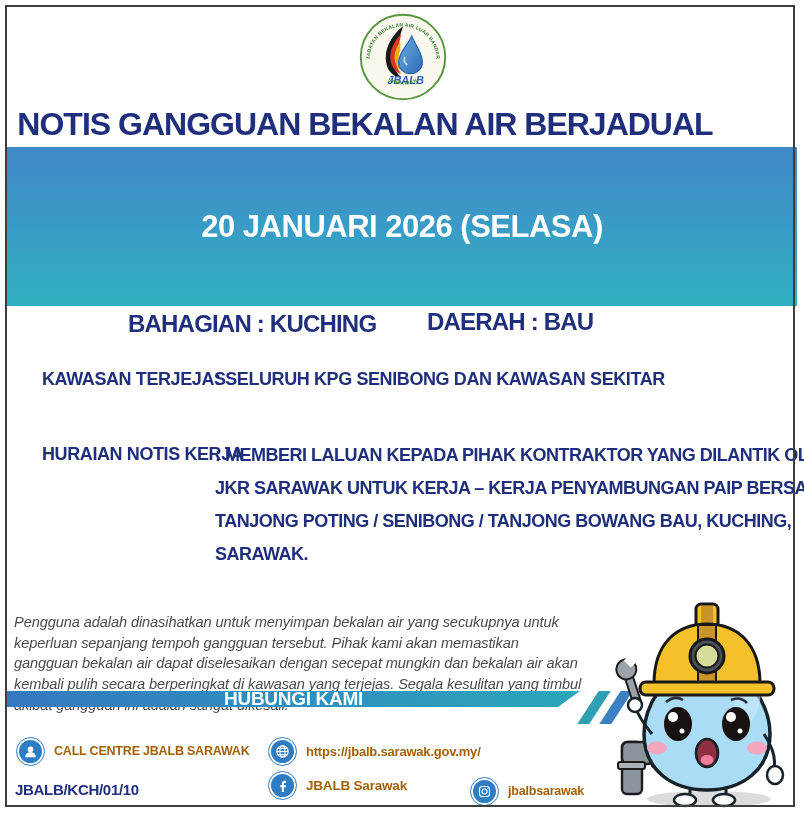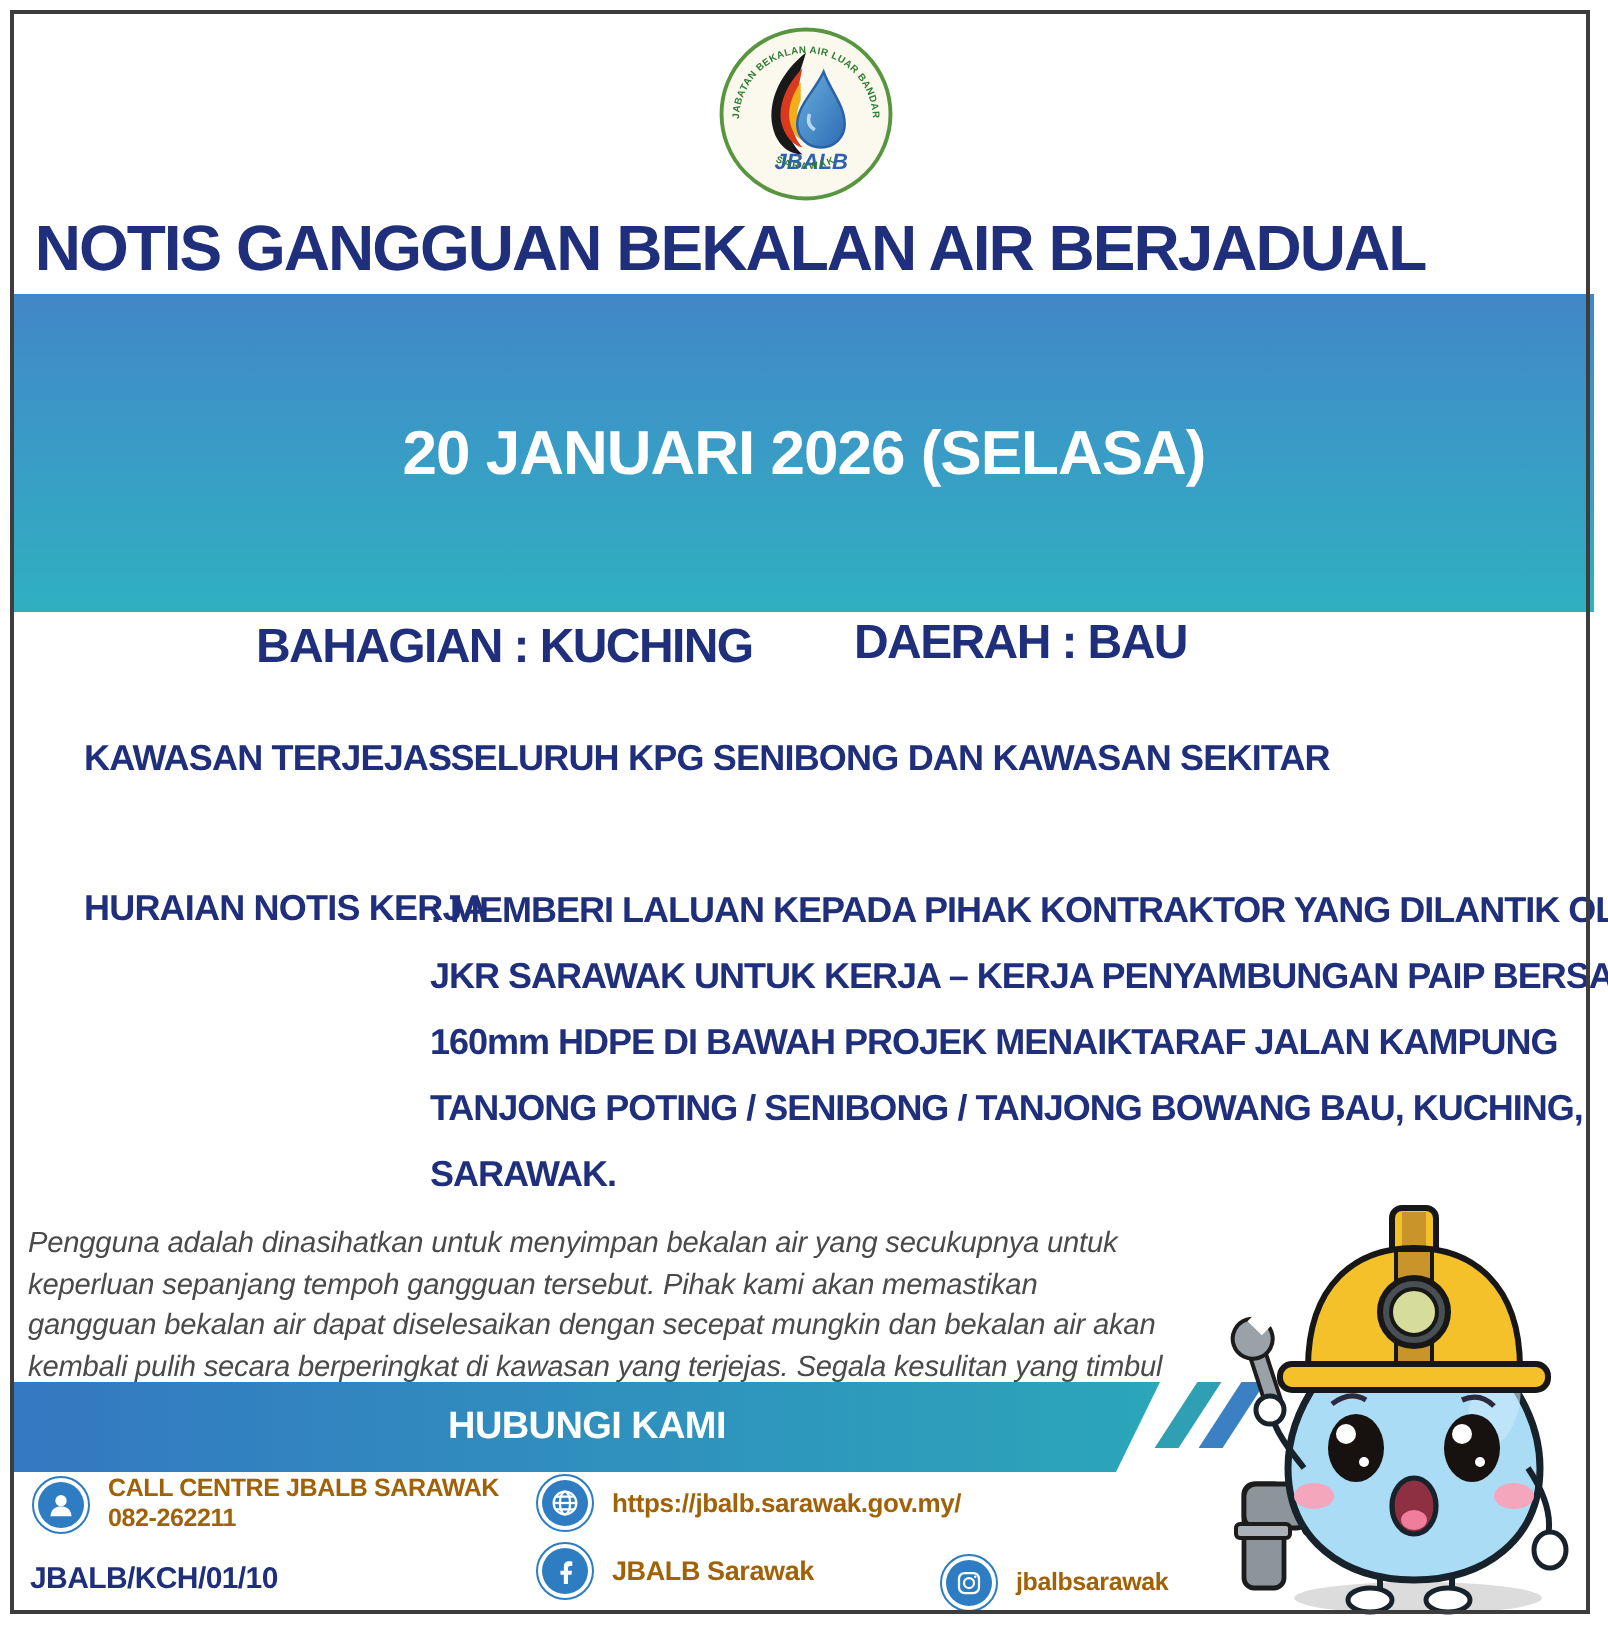--- a/index.html
+++ b/index.html
@@ -41,21 +41,21 @@
     font-size:18px;font-weight:bold;letter-spacing:-0.5px;color:#1f2f7c;
     height:33px;line-height:22px;white-space:nowrap;
   }
   
   #advisory{
     left:14px;top:612px;width:568px;font-size:14.6px;font-style:italic;
     color:#4a4a4a;line-height:1.42;letter-spacing:-0.1px;
   }
   
   #contact-banner{
-    left:7px;top:691px;width:573px;height:45px;
+    left:7px;top:691px;width:573px;height:16px;
     background:linear-gradient(90deg,#3478c1 0%,#2ba6ba 100%);
     clip-path:polygon(0 0,100% 0,calc(100% - 22px) 100%,0 100%);
     display:flex;align-items:center;justify-content:center;
   }
   #contact-banner-label{color:#fff;font-size:19px;font-weight:bold;letter-spacing:-0.3px;}
   .stripe{top:691px;height:33px;width:12px;transform:skewX(-33deg);}
   #stripe-1{left:588px;background:#2f9fb4;}
   #stripe-2{left:610px;background:#3a80c2;}
   
   .cgroup{display:flex;align-items:center;gap:9px;}
@@ -116,21 +116,20 @@
 <div class="abs navy" id="bahagian">BAHAGIAN : KUCHING</div>
 <div class="abs navy" id="daerah">DAERAH : BAU</div>
 
 <div class="abs navy" id="kawasan-label">KAWASAN TERJEJAS</div>
 <div class="abs navy" id="kawasan-value">: SELURUH KPG SENIBONG DAN KAWASAN SEKITAR</div>
 
 <div class="abs navy" id="huraian-label">HURAIAN NOTIS KERJA</div>
 <div class="abs" id="huraian-lines">
   <div class="huraian-line">: MEMBERI LALUAN KEPADA PIHAK KONTRAKTOR YANG DILANTIK OLEH</div>
   <div class="huraian-line">JKR SARAWAK UNTUK KERJA – KERJA PENYAMBUNGAN PAIP BERSAIZ</div>
-  <div class="huraian-line">160mm HDPE DI BAWAH PROJEK MENAIKTARAF JALAN KAMPUNG</div>
   <div class="huraian-line">TANJONG POTING / SENIBONG / TANJONG BOWANG BAU, KUCHING,</div>
   <div class="huraian-line">SARAWAK.</div>
 </div>
 
 <div class="abs" id="advisory">Pengguna adalah dinasihatkan untuk menyimpan bekalan air yang secukupnya untuk keperluan sepanjang tempoh gangguan tersebut. Pihak kami akan memastikan gangguan bekalan air dapat diselesaikan dengan secepat mungkin dan bekalan air akan kembali pulih secara berperingkat di kawasan yang terjejas. Segala kesulitan yang timbul akibat gangguan ini adalah sangat dikesali.</div>
 
 <div class="abs" id="contact-banner">
   <span id="contact-banner-label">HUBUNGI KAMI</span>
 </div>
 <div class="abs stripe" id="stripe-1"></div>
@@ -140,21 +139,20 @@
   <div class="cicon">
     <div class="cicon-core">
       <svg viewBox="0 0 24 24" width="17" height="17">
         <circle cx="12" cy="9" r="4" fill="#fff"></circle>
         <path d="M4.5,20 C5,14.8 8,13 12,13 C16,13 19,14.8 19.5,20 Z" fill="#fff"></path>
       </svg>
     </div>
   </div>
   <div>
     <div class="ctext">CALL CENTRE JBALB SARAWAK</div>
-    <div class="ctext">082-262211</div>
   </div>
 </div>
 
 <div class="abs cgroup" id="contact-web">
   <div class="cicon">
     <div class="cicon-core">
       <svg viewBox="0 0 24 24" width="17" height="17" fill="none" stroke="#fff" stroke-width="1.6">
         <circle cx="12" cy="12" r="8"></circle>
         <ellipse cx="12" cy="12" rx="3.6" ry="8"></ellipse>
         <line x1="4" y1="12" x2="20" y2="12"></line>

